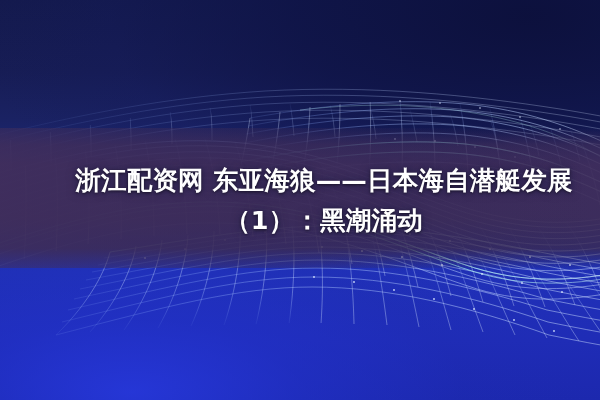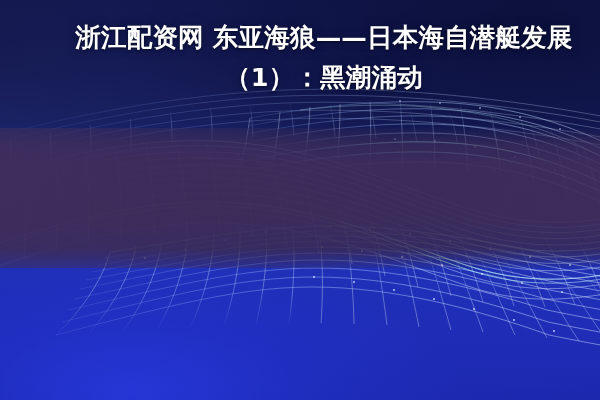--- a/index.html
+++ b/index.html
@@ -95,20 +95,21 @@
   
   .headline-wrap {
     position: absolute;
     left: 0;
     right: 0;
     top: 0;
     bottom: 0;
     display: flex;
     flex-direction: column;
     align-items: center;
+    justify-content: center;
     padding-left: 48px;
   }
   .headline {
     width: 552px;
     text-align: center;
     color: #ffffff;
     font-size: 25.5px;
     line-height: 40px;
     font-weight: bold;
     letter-spacing: 0.2px;

